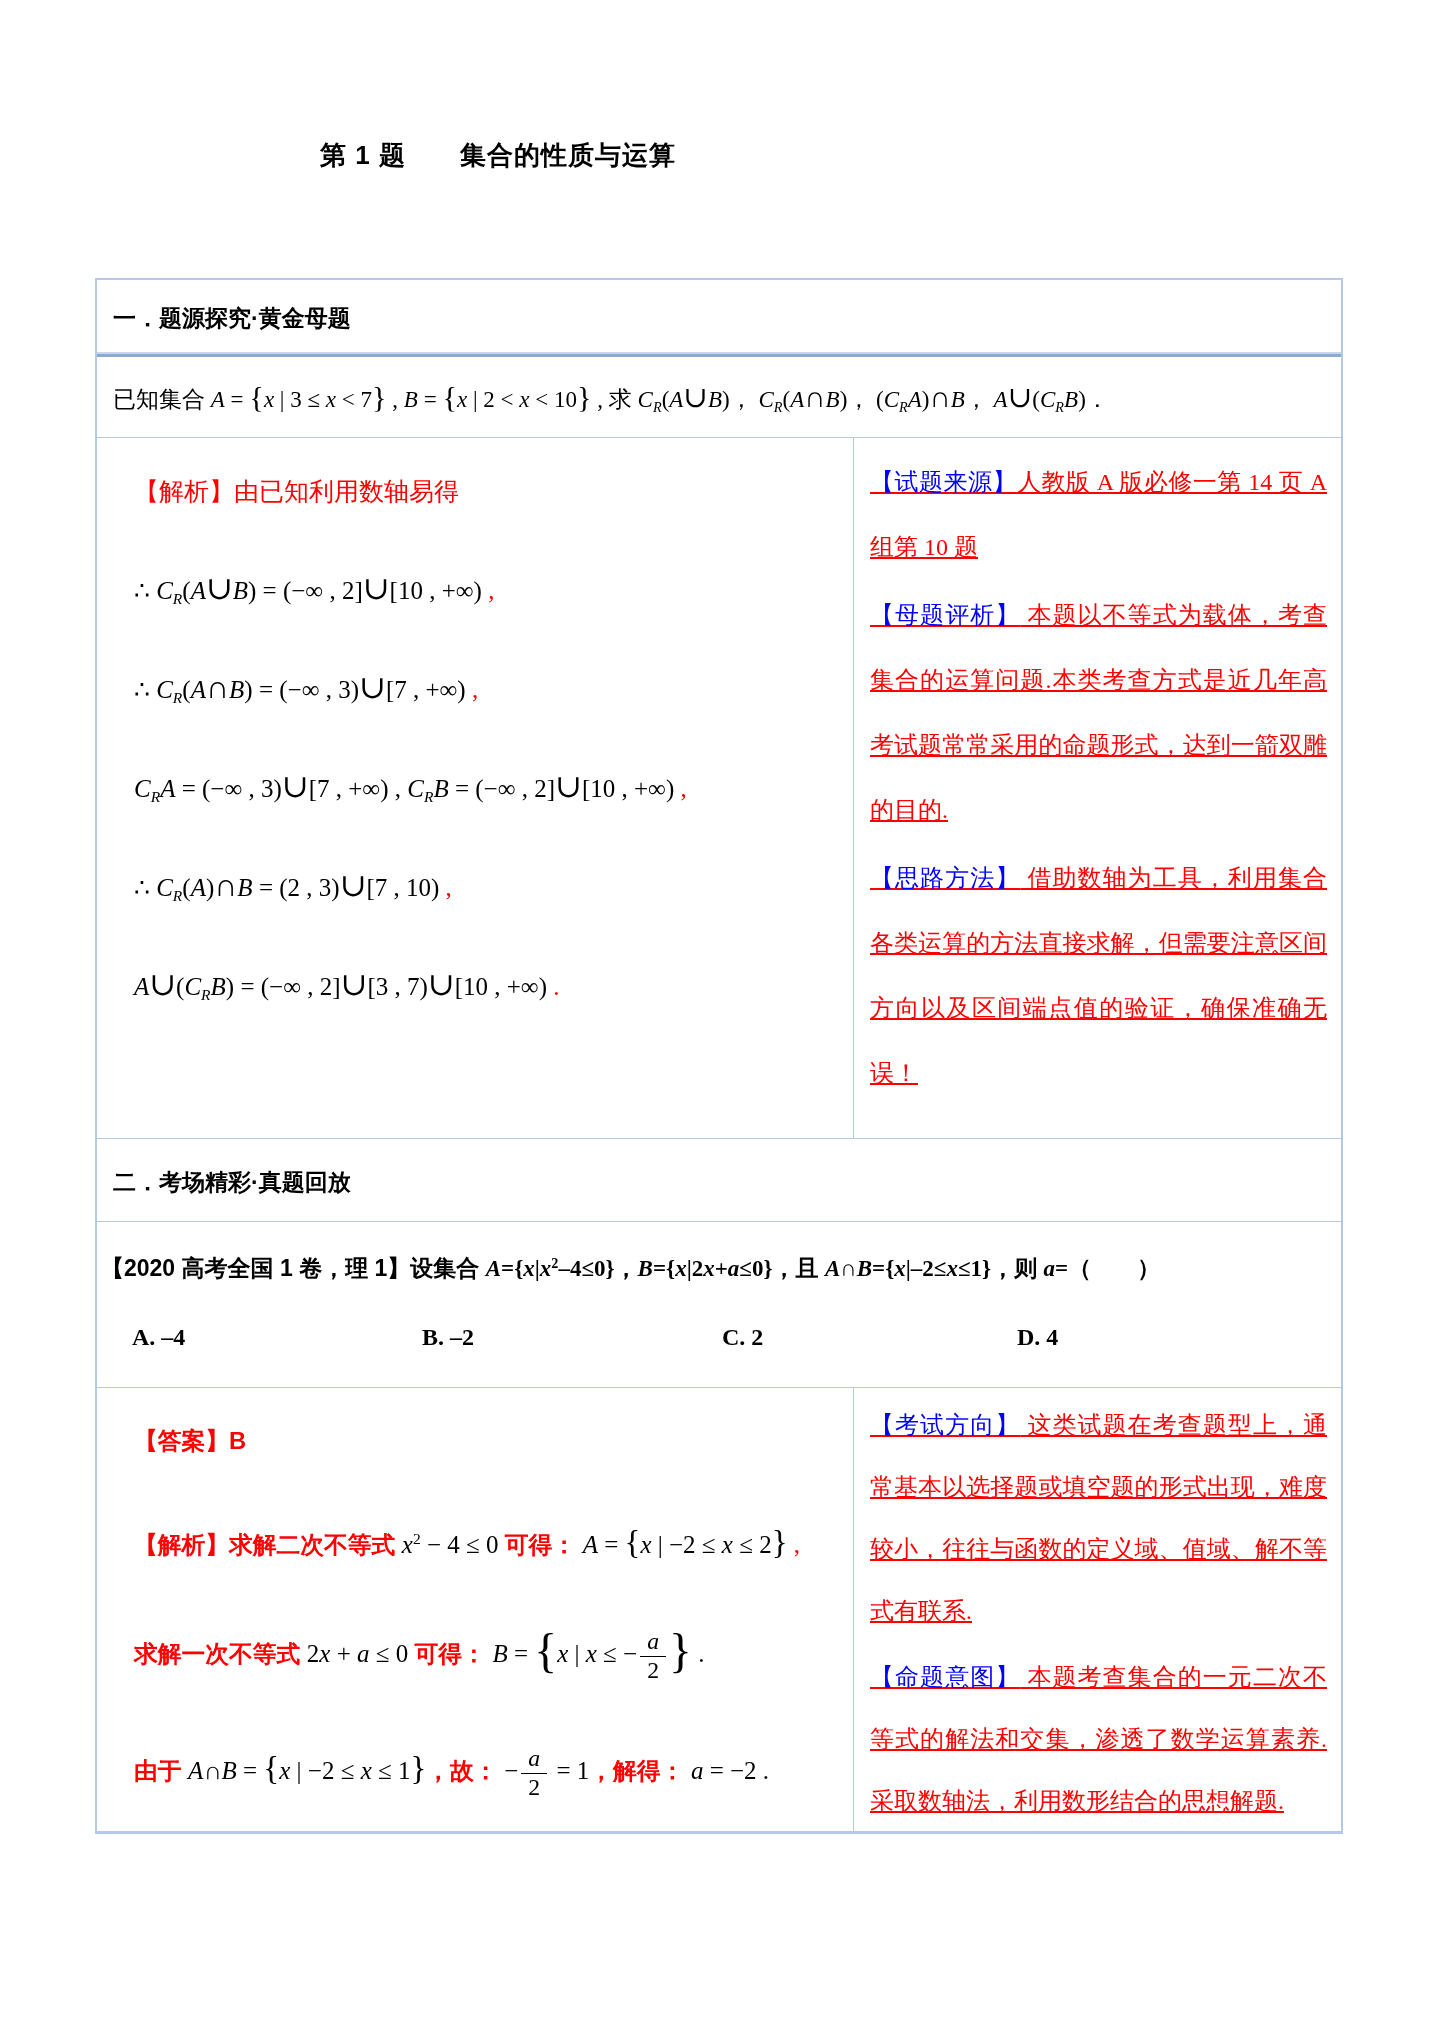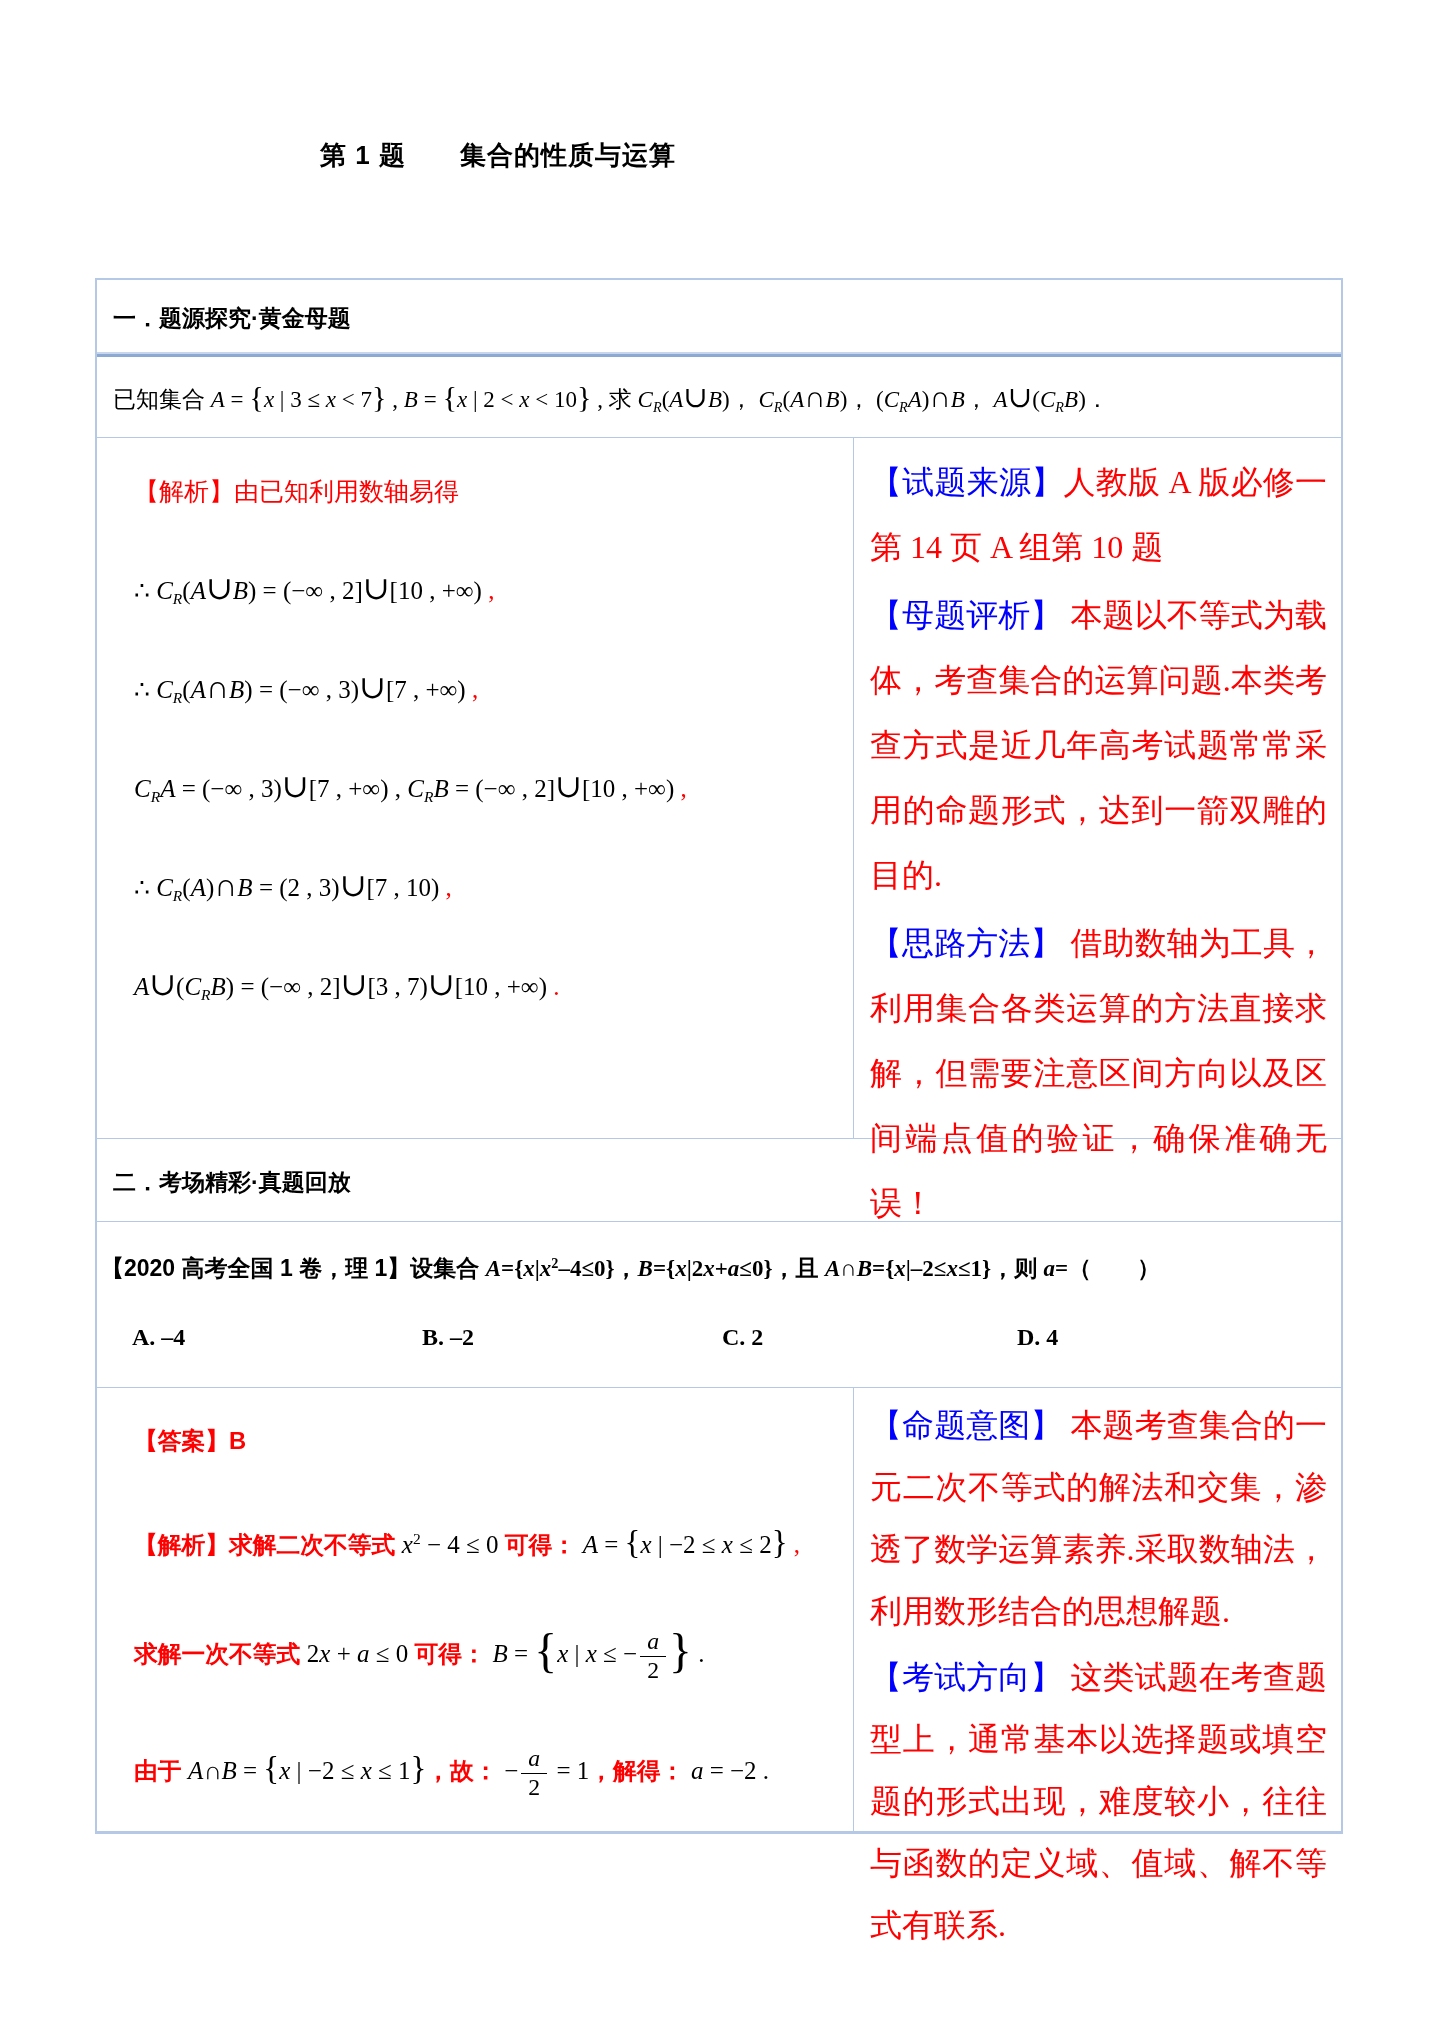--- a/index.html
+++ b/index.html
@@ -36,21 +36,21 @@
   .r6{height:443px;}
   .r3 .col-left{padding:4px 0 0 20px;}
   .r6 .col-left{padding:8px 0 0 20px;}
   .fline{height:99px;line-height:99px;white-space:nowrap;font-size:25px;}
   .sline{white-space:nowrap;font-size:25px;}
   .sl-1{height:90px;line-height:90px;}
   .sl-2{height:105px;line-height:105px;}
   .sl-3{height:125px;line-height:125px;}
   .sl-4{height:110px;line-height:110px;}
   .rpara{
-    font-size:32px;text-align:justify;color:#FE0000;
+    font-size:24px;text-align:justify;color:#FE0000;text-decoration:underline;
   }
   .r3 .col-right{padding:12px 14px 0 16px;}
   .r6 .col-right{padding:6px 14px 0 16px;}
   .r3 .rpara{line-height:65px;margin:0 0 3px 0;}
   .r6 .rpara{line-height:62px;margin:0 0 4px 0;}
   .hdr2-row{
     height:82px;line-height:86px;padding-left:16px;
     font-family:"Liberation Sans","DejaVu Sans",sans-serif;
     font-weight:bold;font-size:23px;white-space:nowrap;
     border-bottom:1px solid #B5C9E6;
@@ -129,18 +129,18 @@
   </div>
 
   <div class="row cols r6">
     <div class="col-left">
       <div class="sline sl-1"><span class="s-rb">【答案】B</span></div>
       <div class="sline sl-2"><span class="s-rb">【解析】求解二次不等式 </span><span class="s-mi">x</span><span class="s-sup">2</span><span class="s-mn"> − 4 ≤ 0 </span><span class="s-rb">可得： </span><span class="s-mi">A</span><span class="s-mn"> = </span><span class="s-big">{</span><span class="s-mi">x</span><span class="s-mn"> | −2 ≤ </span><span class="s-mi">x</span><span class="s-mn"> ≤ 2</span><span class="s-big">}</span><span class="s-rc"> ,</span></div>
       <div class="sline sl-3"><span class="s-rb">求解一次不等式 </span><span class="s-mn">2</span><span class="s-mi">x</span><span class="s-mn"> + </span><span class="s-mi">a</span><span class="s-mn"> ≤ 0 </span><span class="s-rb">可得： </span><span class="s-mi">B</span><span class="s-mn"> = </span><span class="s-bigger">{</span><span class="s-mi">x</span><span class="s-mn"> | </span><span class="s-mi">x</span><span class="s-mn"> ≤ −</span><span class="frac"><span class="num">a</span><span class="den">2</span></span><span class="s-bigger">}</span><span class="s-mn"> .</span></div>
       <div class="sline sl-4"><span class="s-rb">由于 </span><span class="s-mi">A</span><span class="s-mn">∩</span><span class="s-mi">B</span><span class="s-mn"> = </span><span class="s-big">{</span><span class="s-mi">x</span><span class="s-mn"> | −2 ≤ </span><span class="s-mi">x</span><span class="s-mn"> ≤ 1</span><span class="s-big">}</span><span class="s-rb">，故： </span><span class="s-mn">−</span><span class="frac"><span class="num">a</span><span class="den">2</span></span><span class="s-mn"> = 1</span><span class="s-rb">，解得： </span><span class="s-mi">a</span><span class="s-mn"> = −2</span><span class="s-mn"> .</span></div>
     </div>
     <div class="col-right">
+      <div class="rpara"><span class="s-bl">【考试方向】</span><span class="s-r"> 这类试题在考查题型上，通常基本以选择题或填空题的形式出现，难度较小，往往与函数的定义域、值域、解不等式有联系.</span></div>
       <div class="rpara"><span class="s-bl">【命题意图】</span><span class="s-r"> 本题考查集合的一元二次不等式的解法和交集，渗透了数学运算素养.采取数轴法，利用数形结合的思想解题.</span></div>
-      <div class="rpara"><span class="s-bl">【考试方向】</span><span class="s-r"> 这类试题在考查题型上，通常基本以选择题或填空题的形式出现，难度较小，往往与函数的定义域、值域、解不等式有联系.</span></div>
     </div>
   </div>
 
 </div>
 
 </body></html>

